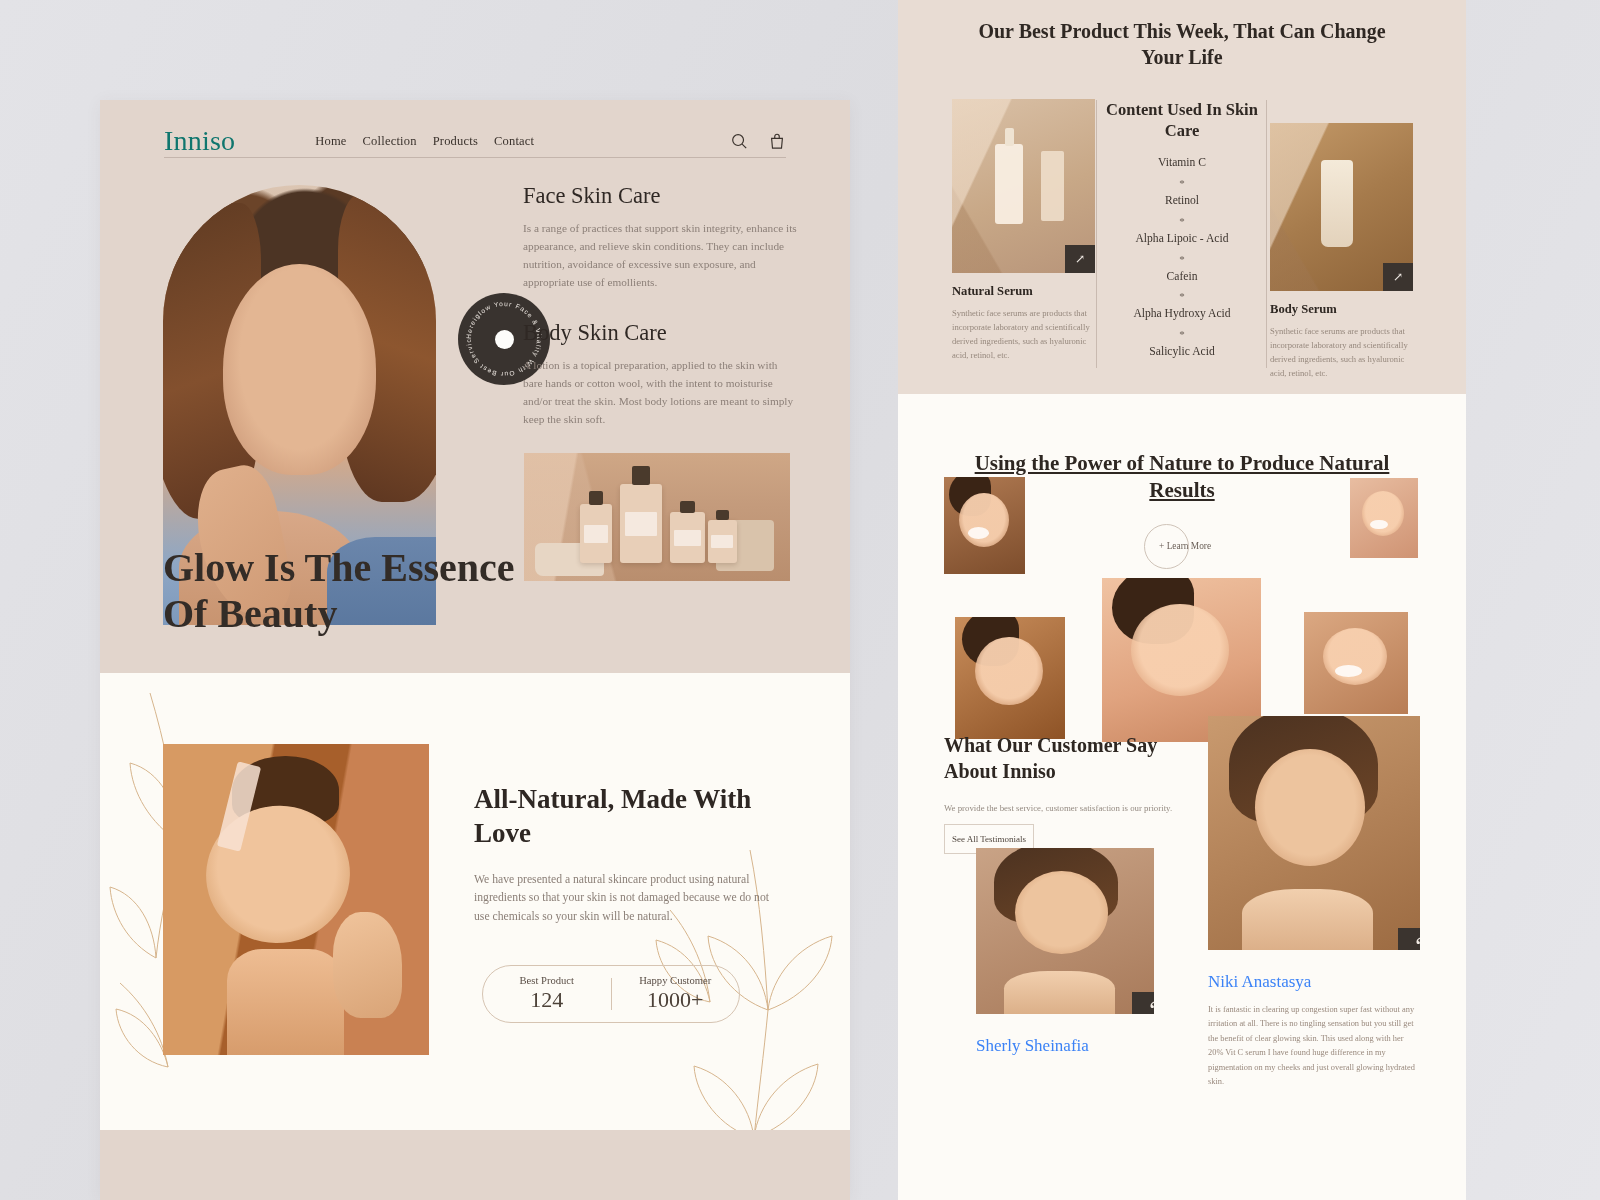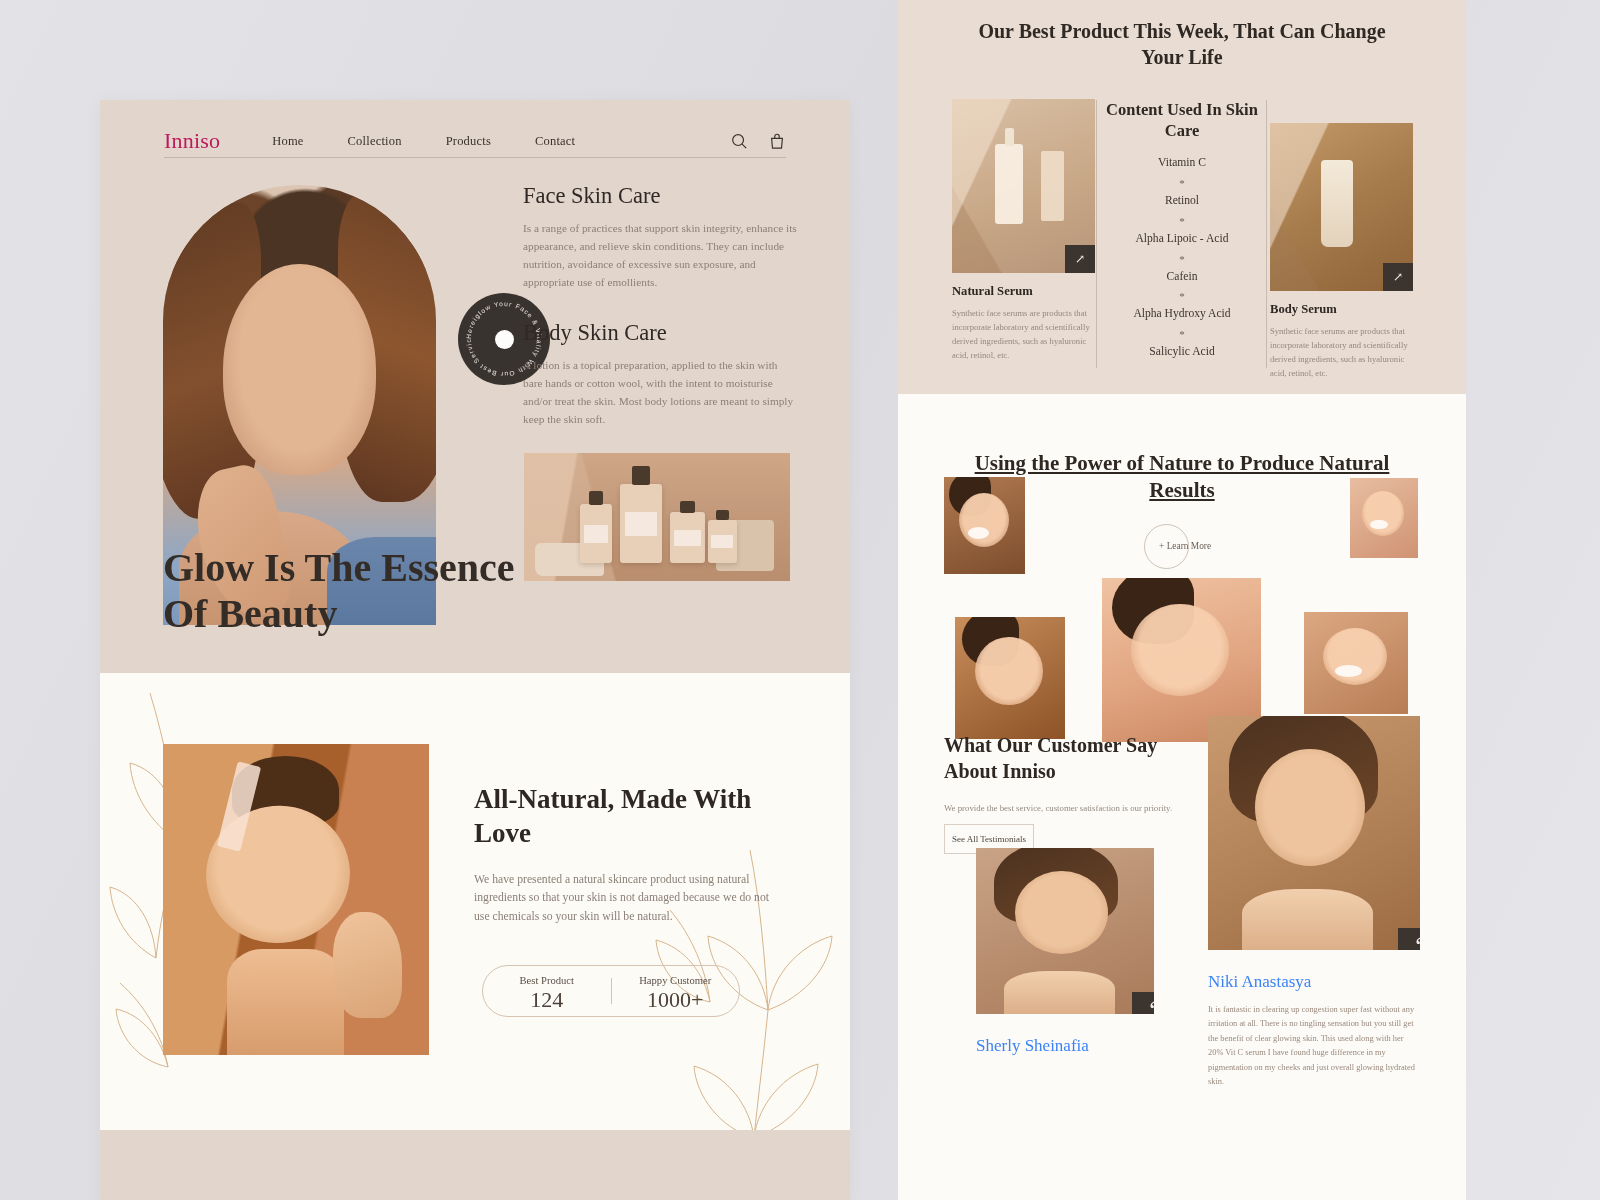--- a/index.html
+++ b/index.html
@@ -13,22 +13,22 @@
     background: linear-gradient(115deg,#e3e3e7 0%,#dcdce0 45%,#e6e6ea 100%); }
 
   
   .left-panel { position: absolute; left: 100px; top: 100px; width: 750px; height: 1100px;
     overflow: hidden; box-shadow: 0 2px 16px rgba(90,70,60,.06); }
 
   .hero { position: relative; background: #e2d5cc; height: 573px; overflow: hidden; }
 
   .nav { position: absolute; left: 64px; top: 16px; right: 64px; height: 50px;
     display: flex; align-items: center; }
-  .brand { font-size: 22px; color: #be185d; letter-spacing: .2px; font-weight: 400; }
-  .nav-links { display: flex; gap: 44px; margin-left: 52px; }
+  .brand { font-size: 28px; color: #0f766e; letter-spacing: .2px; font-weight: 400; }
+  .nav-links { display: flex; gap: 16px; margin-left: 80px; }
   .nav-links a { font-size: 12.5px; color: #3a322c; text-decoration: none; letter-spacing: .2px; }
   .nav-icons { margin-left: auto; display: flex; gap: 20px; align-items: center; }
   .icon-btn { width: 18px; height: 18px; display: block; color: #3a322c; }
   .nav-rule { position: absolute; left: 64px; right: 64px; top: 57px; height: 1px;
     background: rgba(120,100,88,.28); }
 
   .model-img { position: absolute; left: 63px; top: 85px; width: 273px; height: 440px;
     border-radius: 140px 140px 0 0; overflow: hidden; }
   .model-img .sky { position: absolute; inset: 0;
     background:
@@ -109,21 +109,21 @@
     background: linear-gradient(180deg,#eebd93,#d79c6c); border-radius: 30% 30% 0 0; }
   .nat-img .hand { position: absolute; right: 10%; bottom: 12%; width: 26%; height: 34%;
     background: linear-gradient(160deg,#f0c49c,#d9a477); border-radius: 40% 50% 30% 40%; }
   .nat-img .dropper { position: absolute; left: 24%; top: 6%; width: 9%; height: 28%;
     background: rgba(248,226,210,.85); border-radius: 3px; transform: rotate(14deg); }
 
   .nat-copy { position: absolute; left: 374px; top: 110px; width: 300px; }
   .nat-h { font-size: 27px; line-height: 1.25; color: #2e2723; }
   .nat-p { font-size: 11.7px; color: #8b7f77; line-height: 1.62; margin-top: 20px; }
 
-  .stats { position: absolute; left: 382px; top: 865px; width: 258px; height: 52px;
+  .stats { position: absolute; left: 382px; top: 865px; width: 258px; height: 58px;
     border: 1px solid #d6c4b2; border-radius: 31px; display: flex; }
   .stat { flex: 1; text-align: center; padding-top: 9px; }
   .stat .lab { font-size: 10.6px; color: #5a4e46; }
   .stat .val { font-size: 22px; color: #4c4138; margin-top: 1px; }
   .stat-div { width: 1px; background: #d6c4b2; margin: 12px 0; }
 
   .left-footer { position: absolute; left: 0; bottom: 0; width: 750px; height: 70px;
     background: #e2d5cc; }
 
   

